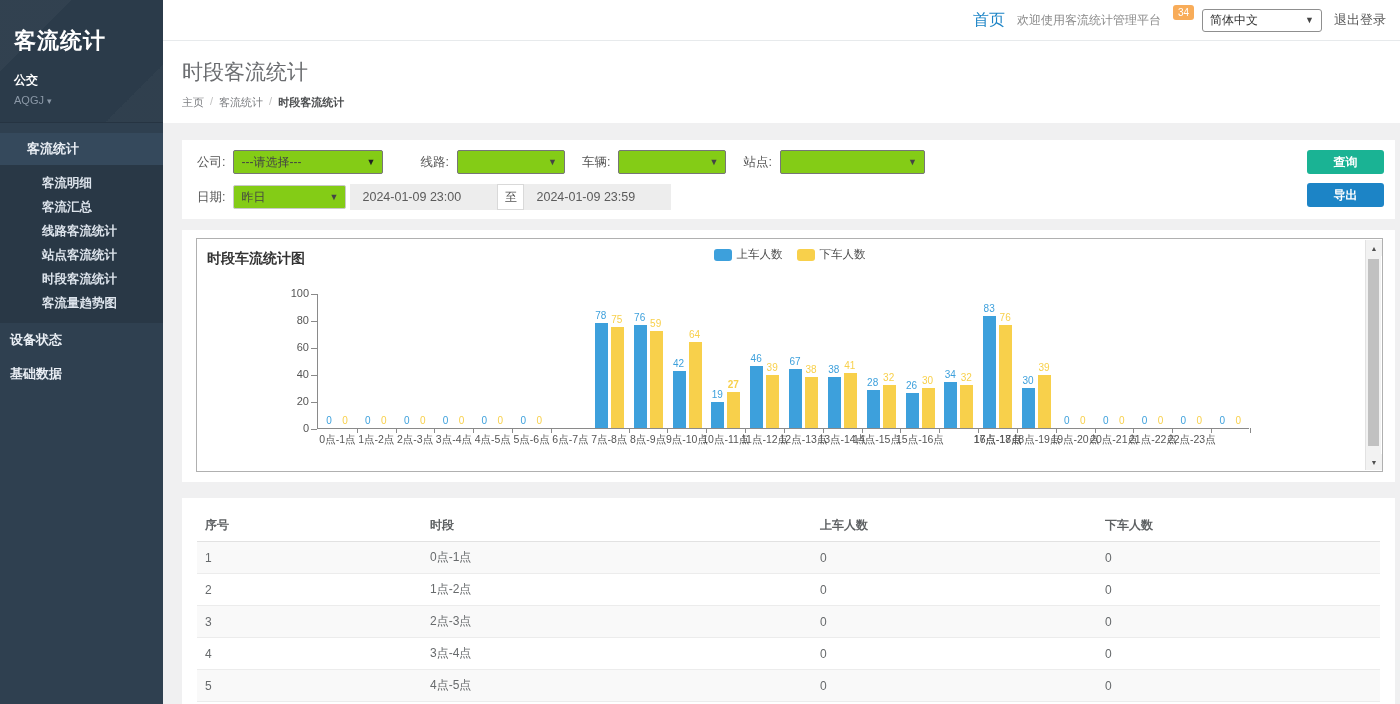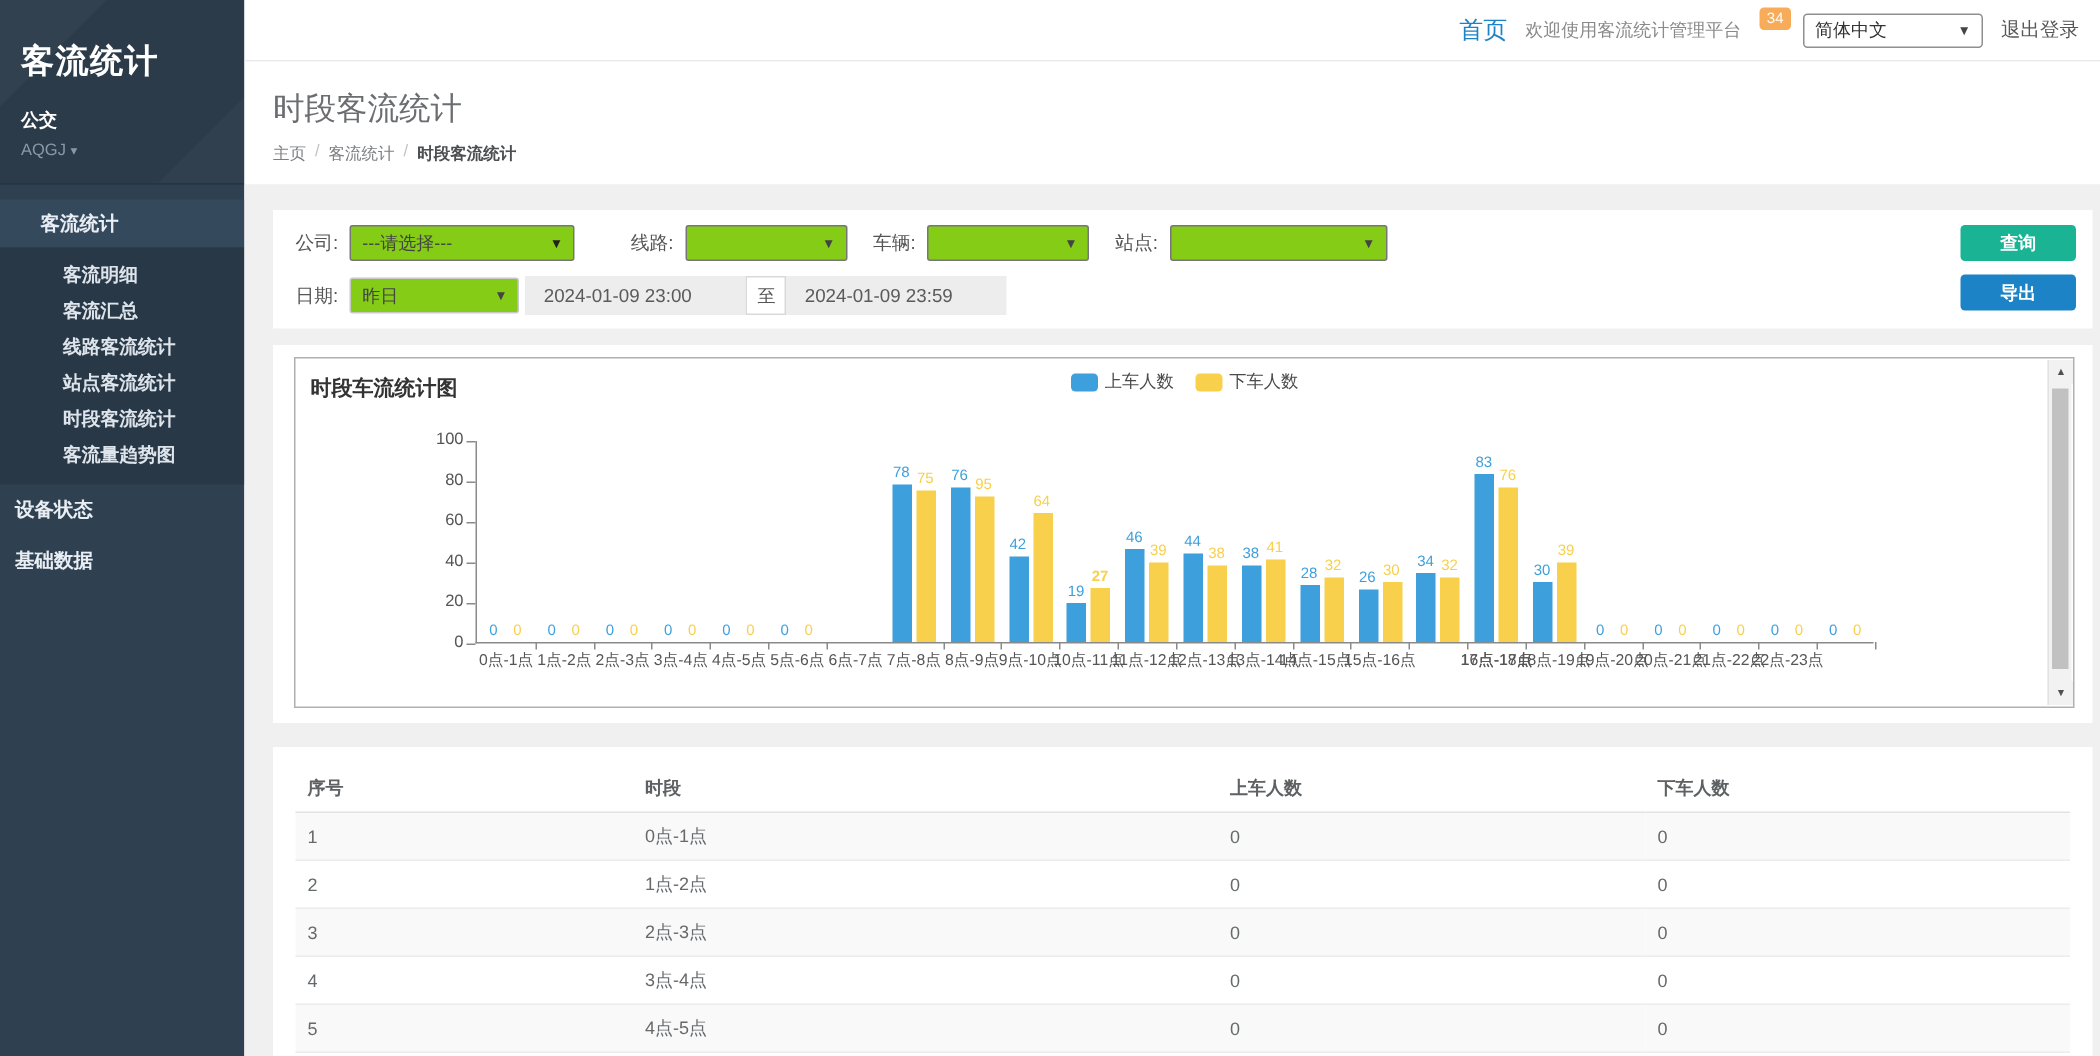--- a/index.html
+++ b/index.html
@@ -280,21 +280,21 @@
                 <div class="bar" style="left: 21px; height: 101.25px; background: rgb(248, 208, 75);"></div>
                 <div class="vlab" style="left: -4px; bottom: 107.3px; color: rgb(61, 160, 220);">78</div>
                 <div class="vlab" style="left: 12px; bottom: 103.25px; color: rgb(248, 208, 75);">75</div>
               </div>
               <div class="xlab" style="left: 291.25px;">7点-8点</div>
               <div class="cat" style="left: 310.667px; width: 38.8333px;">
                 <div class="tick"></div>
                 <div class="bar" style="left: 5px; height: 102.6px; background: rgb(61, 160, 220);"></div>
                 <div class="bar" style="left: 21px; height: 97.2px; background: rgb(248, 208, 75);"></div>
                 <div class="vlab" style="left: -4px; bottom: 104.6px; color: rgb(61, 160, 220);">76</div>
-                <div class="vlab" style="left: 12px; bottom: 99.2px; color: rgb(248, 208, 75);">95</div>
+                <div class="vlab" style="left: 12px; bottom: 99.2px; color: rgb(248, 208, 75);">59</div>
               </div>
               <div class="xlab" style="left: 330.083px;">8点-9点</div>
               <div class="cat" style="left: 349.5px; width: 38.8333px;">
                 <div class="tick"></div>
                 <div class="bar" style="left: 5px; height: 56.7px; background: rgb(61, 160, 220);"></div>
                 <div class="bar" style="left: 21px; height: 86.4px; background: rgb(248, 208, 75);"></div>
                 <div class="vlab" style="left: -4px; bottom: 58.7px; color: rgb(61, 160, 220);">42</div>
                 <div class="vlab" style="left: 12px; bottom: 88.4px; color: rgb(248, 208, 75);">64</div>
               </div>
               <div class="xlab" style="left: 368.917px;">9点-10点</div>
@@ -311,21 +311,21 @@
                 <div class="bar" style="left: 5px; height: 62.1px; background: rgb(61, 160, 220);"></div>
                 <div class="bar" style="left: 21px; height: 52.65px; background: rgb(248, 208, 75);"></div>
                 <div class="vlab" style="left: -4px; bottom: 64.1px; color: rgb(61, 160, 220);">46</div>
                 <div class="vlab" style="left: 12px; bottom: 54.65px; color: rgb(248, 208, 75);">39</div>
               </div>
               <div class="xlab" style="left: 446.583px;">11点-12点</div>
               <div class="cat" style="left: 466px; width: 38.8333px;">
                 <div class="tick"></div>
                 <div class="bar" style="left: 5px; height: 59.4px; background: rgb(61, 160, 220);"></div>
                 <div class="bar" style="left: 21px; height: 51.3px; background: rgb(248, 208, 75);"></div>
-                <div class="vlab" style="left: -4px; bottom: 61.4px; color: rgb(61, 160, 220);">44</div>
+                <div class="vlab" style="left: -4px; bottom: 61.4px; color: rgb(61, 160, 220);">67</div>
                 <div class="vlab" style="left: 12px; bottom: 53.3px; color: rgb(248, 208, 75);">38</div>
               </div>
               <div class="xlab" style="left: 485.417px;">12点-13点</div>
               <div class="cat" style="left: 504.833px; width: 38.8333px;">
                 <div class="tick"></div>
                 <div class="bar" style="left: 5px; height: 51.3px; background: rgb(61, 160, 220);"></div>
                 <div class="bar" style="left: 21px; height: 55.35px; background: rgb(248, 208, 75);"></div>
                 <div class="vlab" style="left: -4px; bottom: 53.3px; color: rgb(61, 160, 220);">38</div>
                 <div class="vlab" style="left: 12px; bottom: 57.35px; color: rgb(248, 208, 75);">41</div>
               </div>

